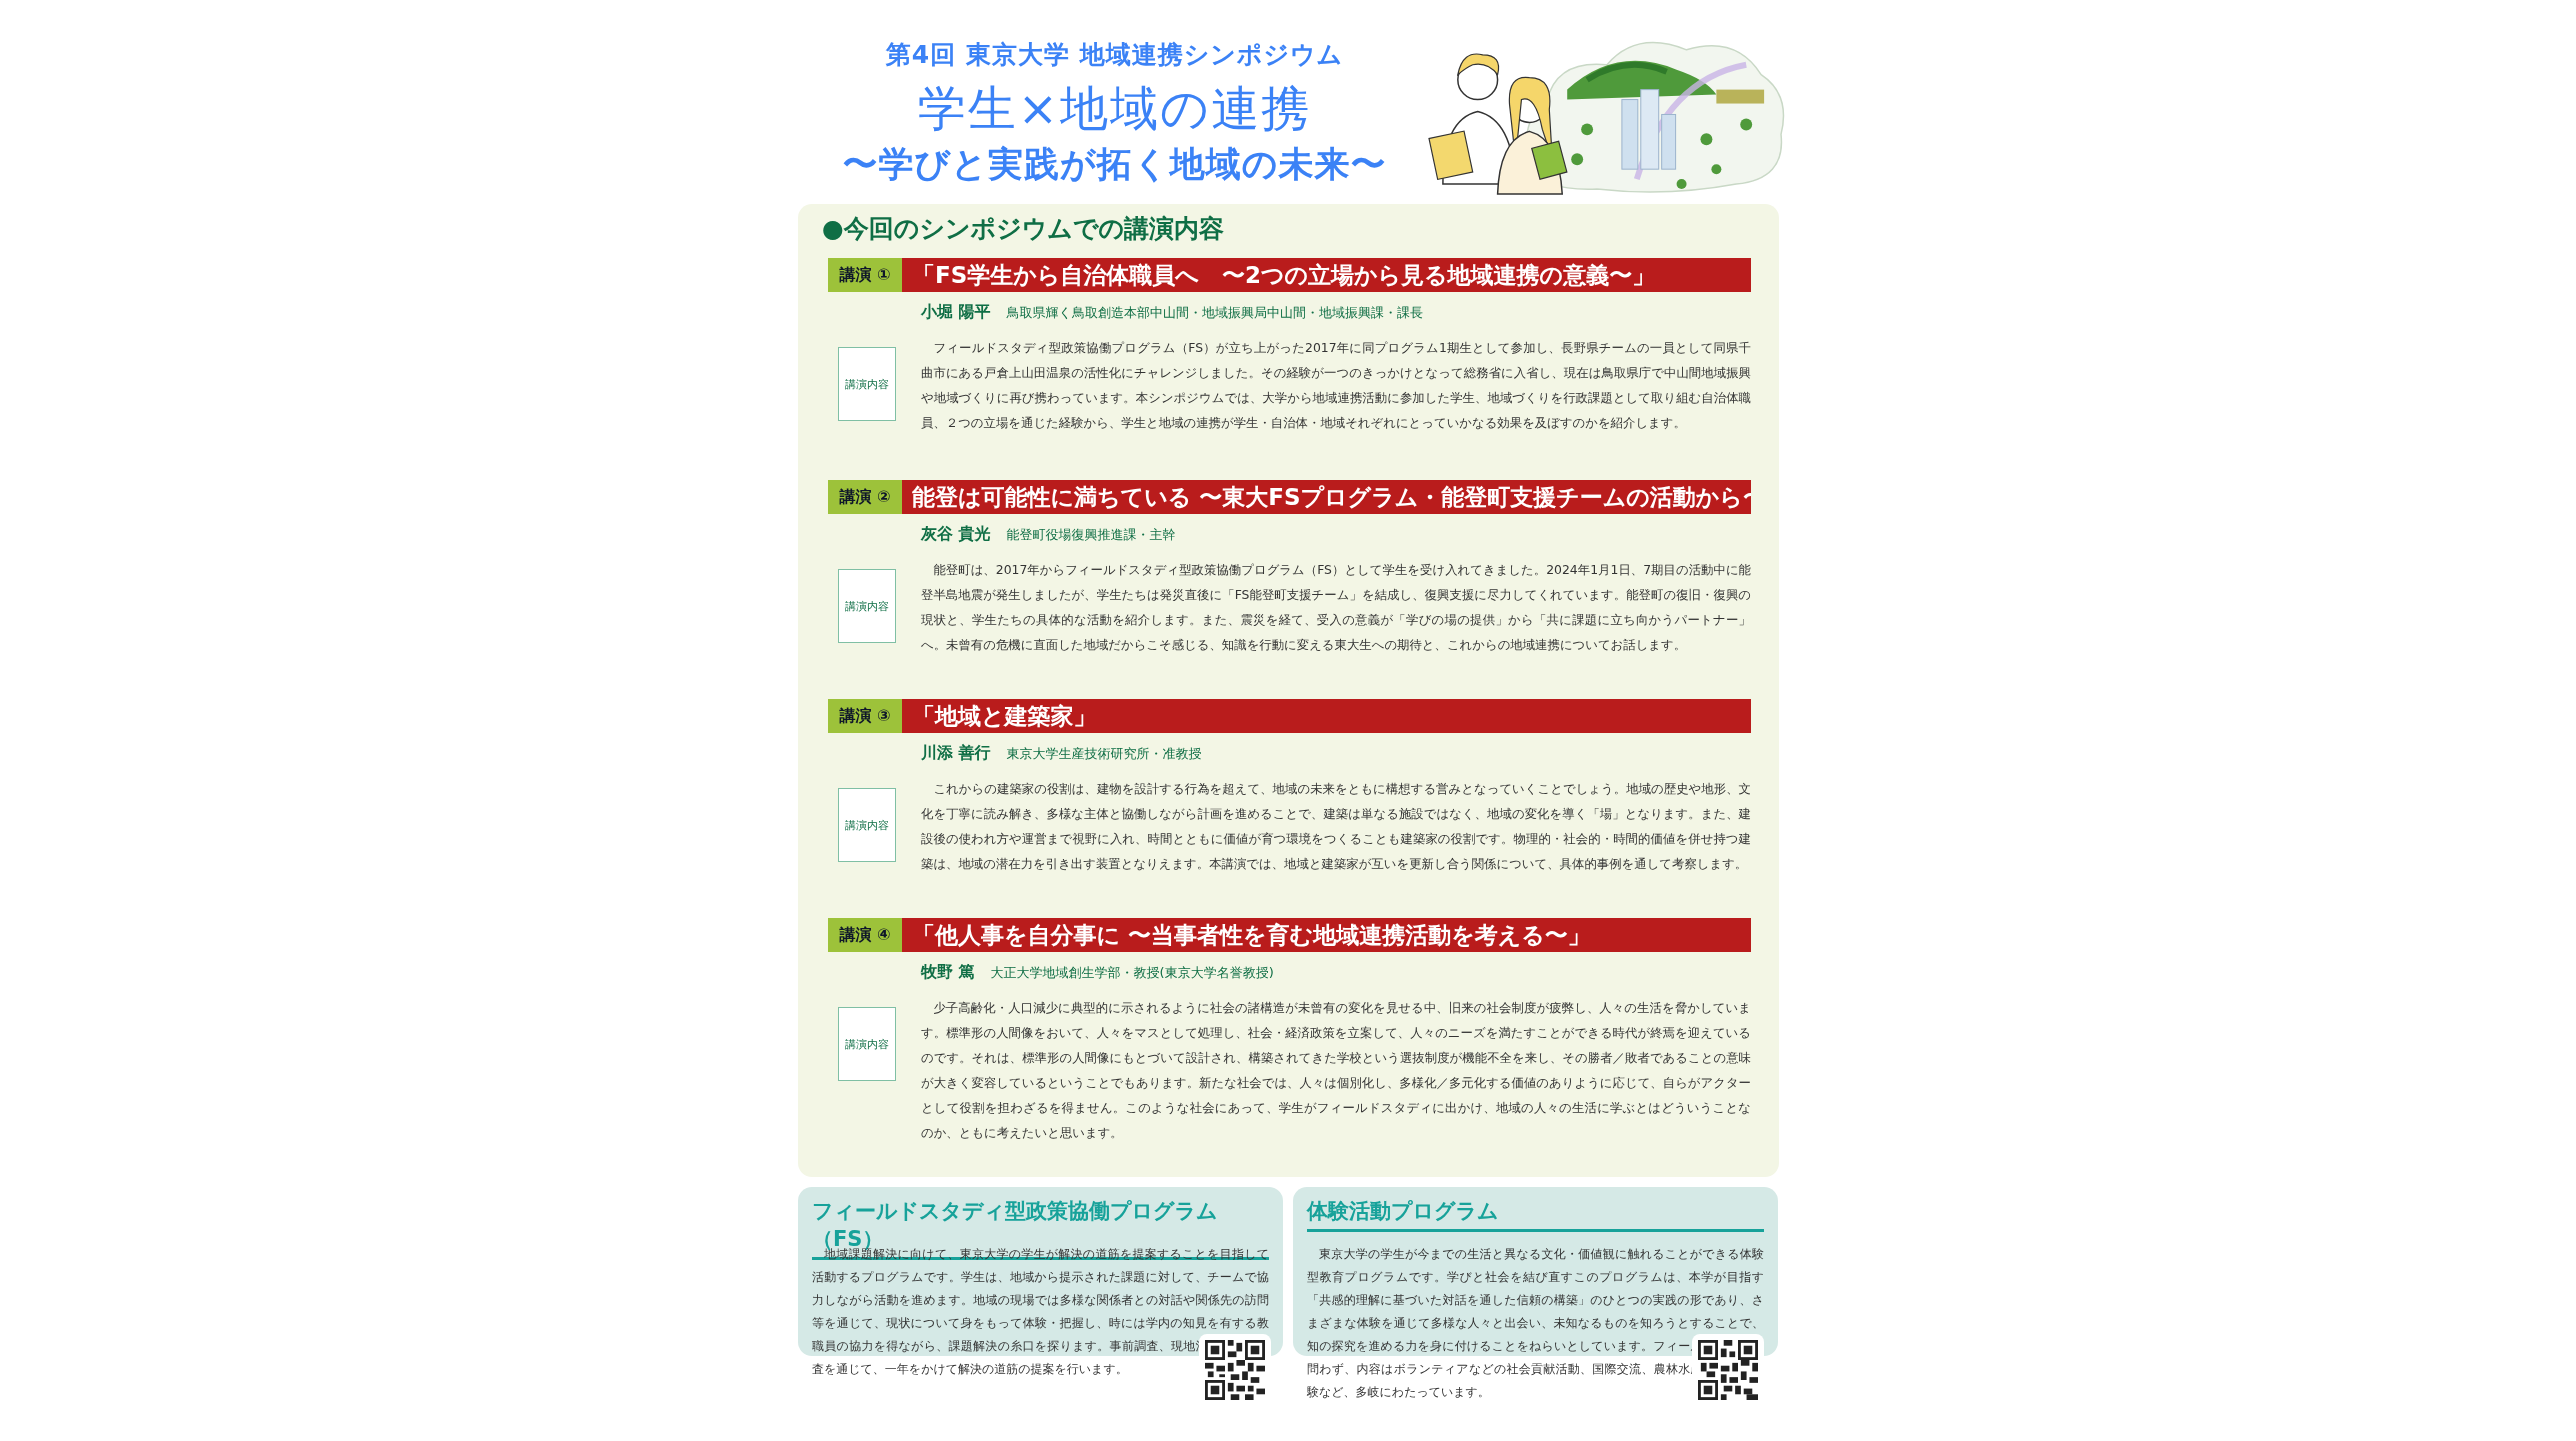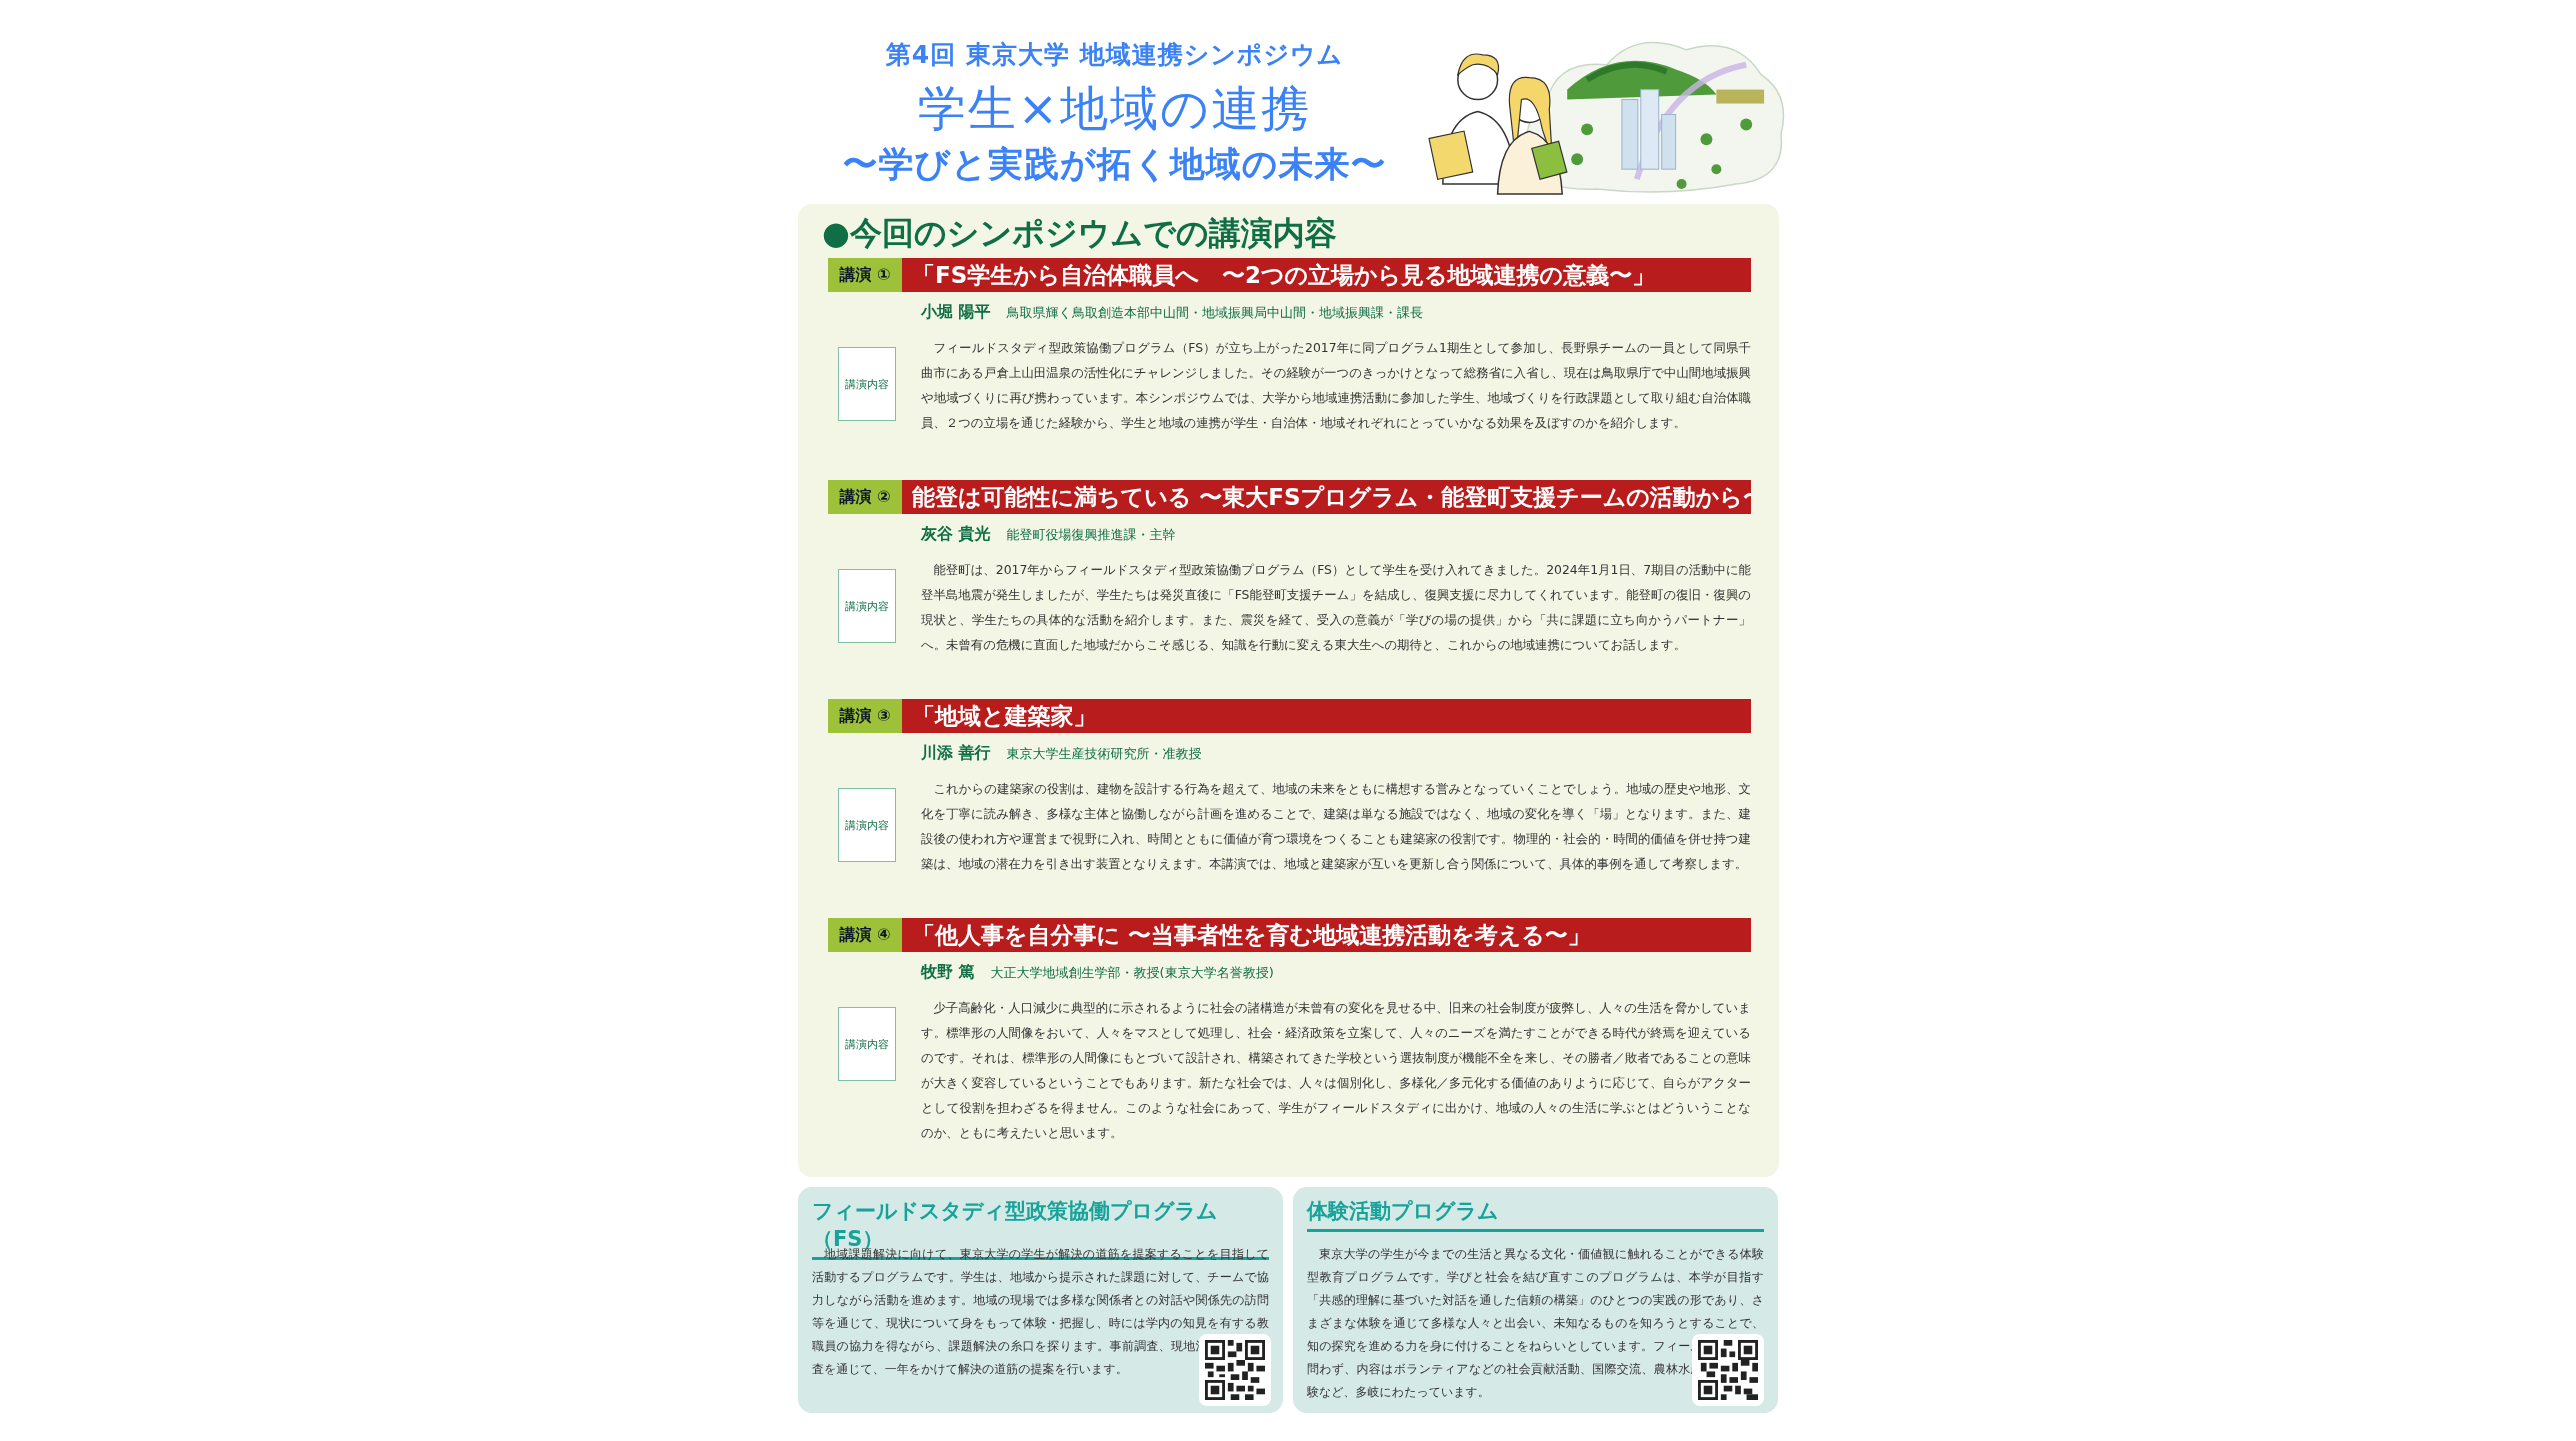--- a/index.html
+++ b/index.html
@@ -9,37 +9,37 @@
   .header { position: absolute; left: 796px; top: 28px; width: 995px; height: 169px; }
   .header .titles { position: absolute; left: 0; top: 0; width: 637px; text-align: center; color: #3b82f6; }
   .header .sub1 { font-size: 25px; font-weight: bold; margin-top: 10px; letter-spacing: 1px; }
   .header .main { font-size: 48px; font-weight: normal; margin-top: 6px; letter-spacing: 2px; }
   .header .sub2 { font-size: 35px; font-weight: bold; margin-top: 0px; letter-spacing: 1px; }
 
   .illus { position: absolute; left: 622px; top: -8px; width: 373px; height: 179px; }
 
   .panel { position: absolute; left: 798px; top: 204px; width: 981px; height: 973px;
            background: #f3f6e5; border-radius: 14px; }
-  .panel-title { position: absolute; left: 24px; top: 8px; font-size: 32px; font-weight: bold; color: #0f6e45; }
+  .panel-title { position: absolute; left: 24px; top: 8px; font-size: 25px; font-weight: bold; color: #0f6e45; }
 
   .lecture { position: absolute; left: 30px; width: 923px; }
   .lec-bar { display: flex; height: 34px; }
   .lec-tag { width: 74px; background: #9dc23a; color: #0f172a; font-size: 16px; font-weight: bold;
              display: flex; align-items: center; justify-content: center; }
   .lec-title { flex: 1; background: #b91c1c; color: #fff; font-size: 23px; font-weight: bold;
                display: flex; align-items: center; padding-left: 10px; white-space: nowrap; overflow: hidden; }
   .speaker { margin-left: 93px; margin-top: 10px; font-size: 13px; color: #0f6e45; display: flex; align-items: baseline; gap: 16px; }
   .speaker .name { font-size: 16px; font-weight: bold; }
   .body-wrap { position: relative; margin-top: 12px; }
   .content-label { position: absolute; left: 10px; top: 12px; width: 58px; height: 74px; background: #fff;
                    border: 1.5px solid #7fbfa4; color: #0f6e45; font-size: 11px; font-weight: normal;
                    display: flex; align-items: center; justify-content: center; }
   .body-text { margin-left: 93px; font-size: 12.4px; line-height: 25px; color: #333; text-indent: 1em; text-align: justify; }
 
-  .box { position: absolute; top: 1187px; height: 226px; background: #d5e9e6; border-radius: 14px; }
+  .box { position: absolute; top: 1187px; height: 169px; background: #d5e9e6; border-radius: 14px; }
   .box-title { position: absolute; left: 14px; top: 10px; right: 14px; font-size: 21px; font-weight: bold;
                color: #17a29a; padding-bottom: 4px; border-bottom: 3px solid #17a29a; }
   .box-text { position: absolute; left: 14px; top: 56px; right: 14px; font-size: 12px; line-height: 23px;
               color: #333; text-indent: 1em; text-align: justify; }
   .qr { position: absolute; width: 72px; height: 72px; background: #fff; border-radius: 8px; padding: 6px; }
   .qr svg { width: 60px; height: 60px; display: block; }
 </style>
 </head>
 <body>
 

